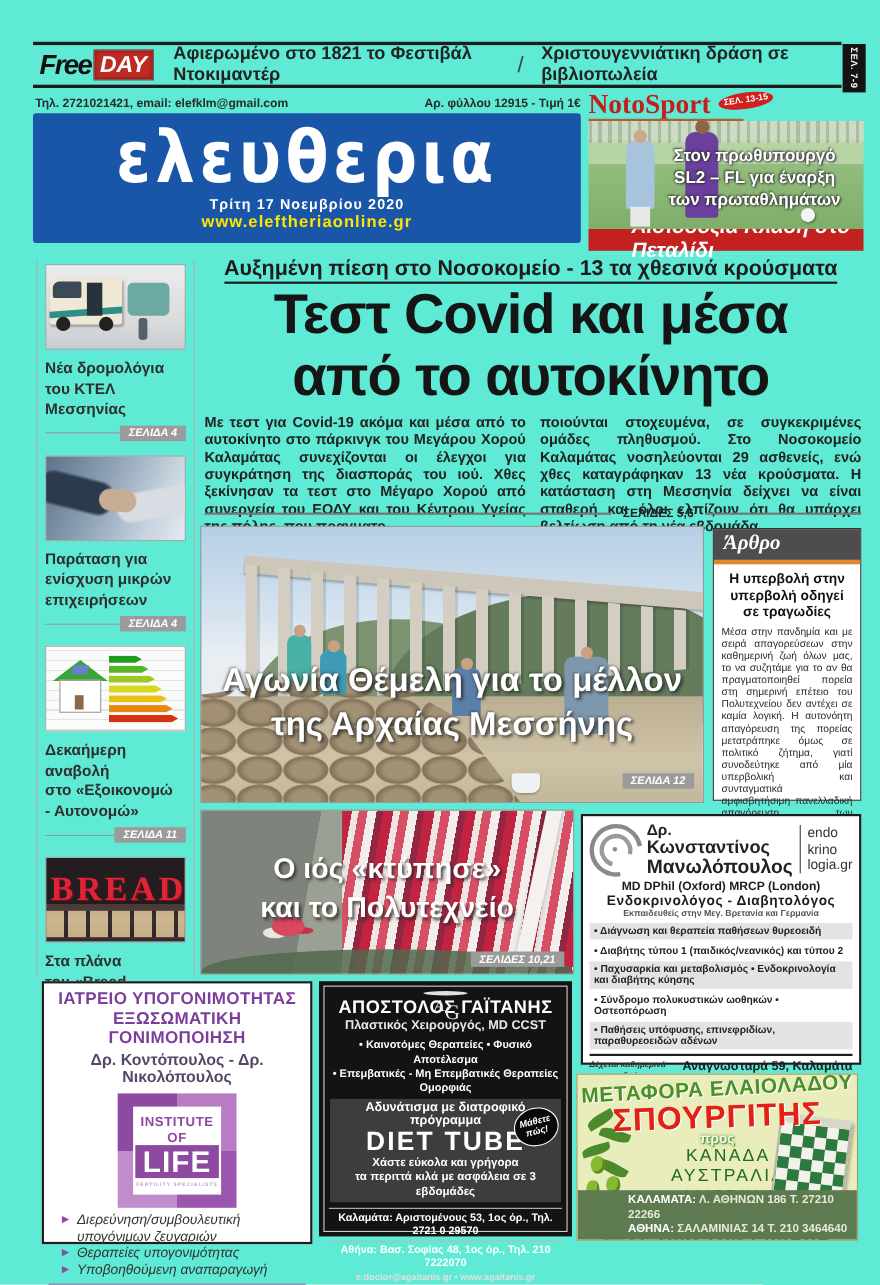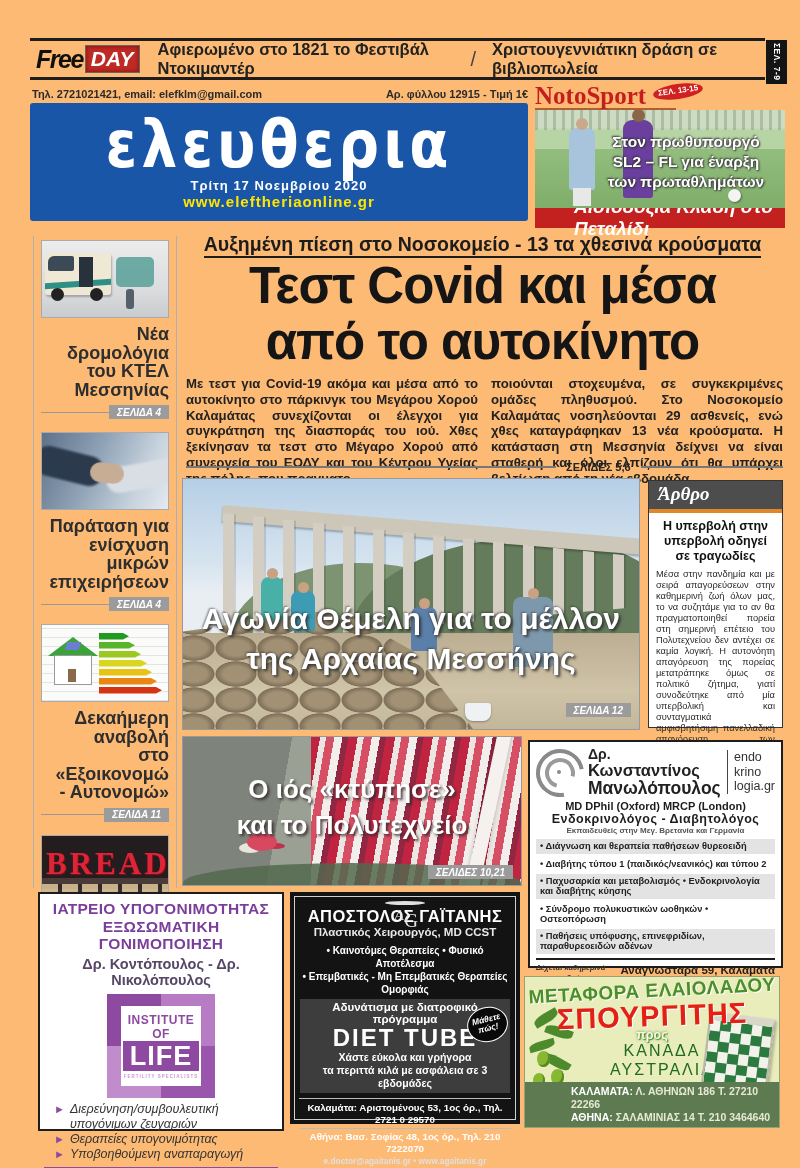--- a/index.html
+++ b/index.html
@@ -1,16 +1,16 @@
 <!DOCTYPE html>
 <html><head>
 <meta charset="utf-8">
 <style>
   html,body{margin:0;padding:0;background:#fff;}
-  .page{position:relative;width:800px;height:1168px;background:#fdba74;overflow:hidden;
+  .page{position:relative;width:800px;height:1168px;background:#5eead4;overflow:hidden;
         font-family:"Liberation Sans",sans-serif;color:#1a1a1a;}
 
   
   .topbar{position:absolute;left:30px;top:38px;width:735px;height:42px;
           border-top:3px solid #1d1d1d;border-bottom:3px solid #1d1d1d;
           display:flex;align-items:center;gap:18px;padding:0 6px;box-sizing:border-box;}
   .freeday{display:flex;align-items:center;font-weight:bold;font-style:italic;line-height:1;}
   .freeday .free{font-size:25px;color:#101010;letter-spacing:-1.5px;}
   .freeday .day{background:#bf2a24;color:#fff;font-size:21px;padding:2px 5px 3px;margin-left:2px;
                 border:1px solid #666;box-shadow:inset 0 0 4px #7a0f0c;}
@@ -62,21 +62,21 @@
   .pages-div{position:absolute;left:186px;top:461px;width:597px;display:flex;align-items:center;gap:10px;}
   .pages-div .ln{height:2px;background:#777;}
   .pages-div .l1{flex:2.6;} .pages-div .l2{flex:1;}
   .pages-div .lbl{font-size:11px;font-weight:bold;color:#222;}
 
   
   .sidebar{position:absolute;left:33px;top:236px;width:144px;height:652px;
            border-left:1px solid #b0b0b0;border-right:1px solid #b0b0b0;padding:4px 7px 0;box-sizing:border-box;}
   .sb-item{margin-bottom:13px;}
   .sb-photo{width:128px;height:78px;border:1px solid #aaa;position:relative;overflow:hidden;box-sizing:border-box;}
-  .sb-title{text-align:right;font-weight:bold;font-size:18px;line-height:18.5px;color:#2e2e2e;margin-top:7px;}
+  .sb-title{text-align:left;font-weight:bold;font-size:14px;line-height:18.5px;color:#2e2e2e;margin-top:7px;}
   .sb-badge-row{display:flex;align-items:center;margin-top:6px;}
   .sb-badge-row .ln{flex:1;height:1px;background:#999;}
   .badge{background:#9b9b9b;color:#fff;font-style:italic;font-weight:bold;font-size:10px;padding:1.5px 8px;white-space:nowrap;}
   
   .ph-bus{background:linear-gradient(#ececec,#d8dadc 70%,#c9cccf);}
   .bus1{position:absolute;left:3px;top:12px;width:66px;height:42px;background:#efe8d4;border-radius:8px 3px 3px 3px;box-shadow:1px 2px 2px rgba(0,0,0,.25);}
   .bus1:before{content:"";position:absolute;left:3px;top:3px;width:26px;height:15px;background:#3c4a58;border-radius:6px 2px 2px 2px;}
   .bus1:after{content:"";position:absolute;left:34px;top:4px;width:14px;height:30px;background:#27323c;}
   .bus1 .stripe{position:absolute;left:0;bottom:8px;width:100%;height:6px;background:#2e8f86;transform:skewY(-4deg);}
   .bus1 .w1,.bus1 .w2{position:absolute;bottom:-6px;width:13px;height:13px;border-radius:50%;background:#222;}

